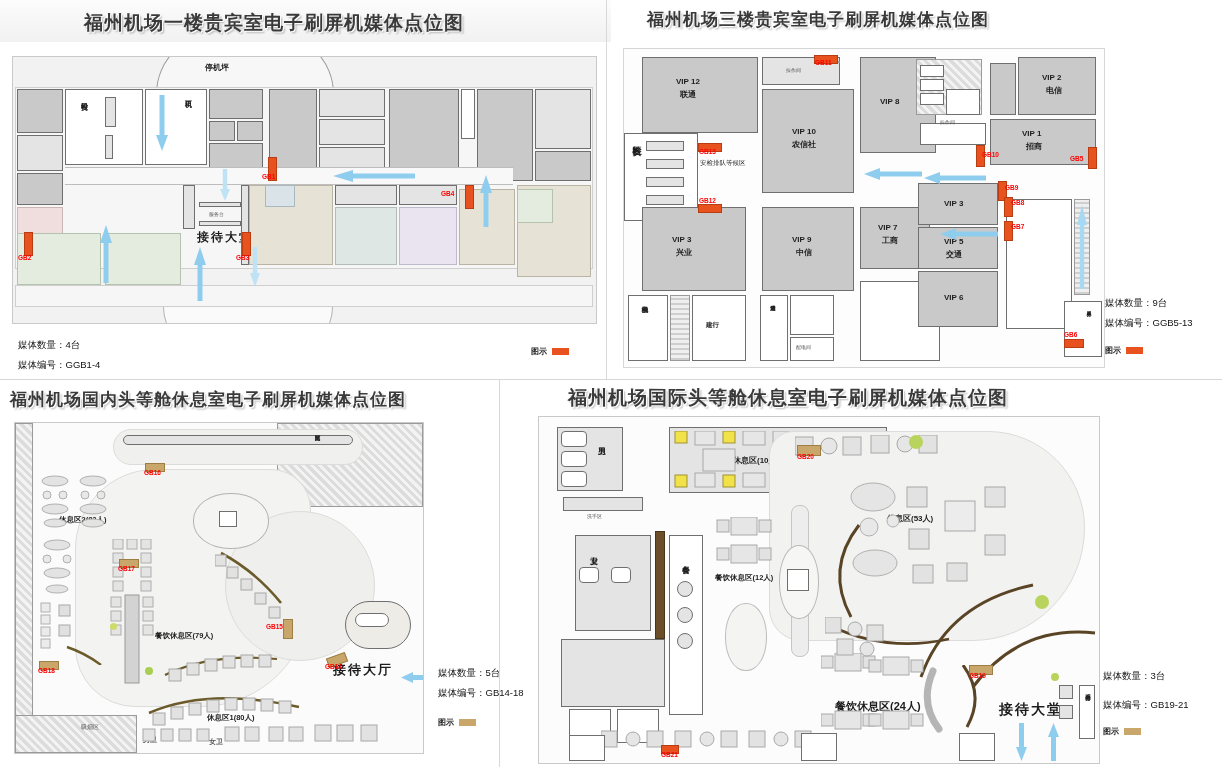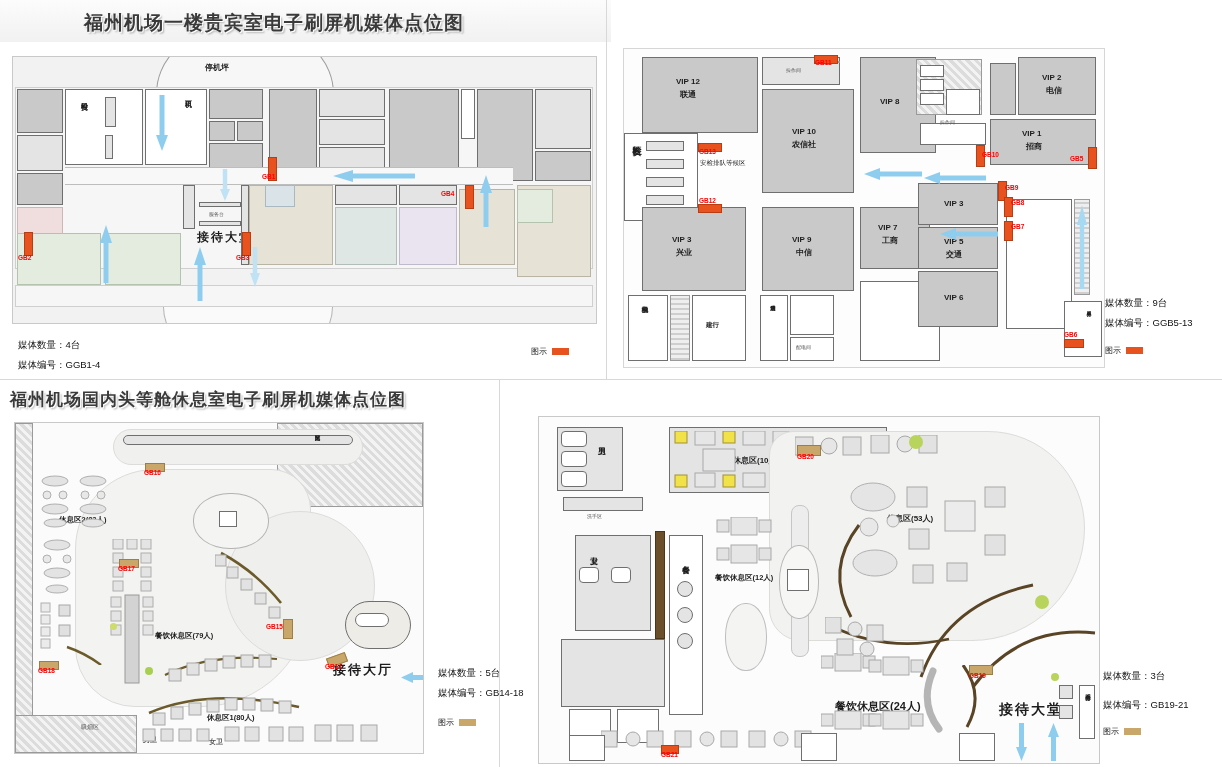--- a/index.html
+++ b/index.html
@@ -59,21 +59,21 @@
   .mk.gold .bar{background:#c9a76a;border:1px solid #9d7f46;}
   .mk .code{position:absolute;color:#ff0000;font-size:6.5px;font-weight:bold;white-space:nowrap;}
 
   
   .arr{position:absolute;}
   .arr svg{display:block;}
 
   
   .info{position:absolute;font-size:9.5px;font-weight:normal;color:#111;white-space:nowrap;line-height:15px;}
   .legend{position:absolute;display:flex;align-items:center;gap:5px;}
-  .legend .lt{font-size:8px;font-weight:normal;color:#222;}
+  .legend .lt{font-size:8px;font-weight:bold;color:#222;}
   .legend .sw{width:17px;height:7px;background:#e8521f;}
   .legend .sw.gold{background:#c9a76a;}
 
   .divider{position:absolute;background:#d8d8d8;}
   .hdrband{position:absolute;background:linear-gradient(#fcfcfc,#f1f1f1);}
 </style>
 </head>
 <body>
 
 <div class="panel" style="left:0;top:0;width:611px;height:380px;">
@@ -201,20 +201,21 @@
   <div class="info" style="left:18px;top:357px;">媒体编号：GGB1-4</div>
 
   <div class="legend" style="left:531px;top:346px;">
     <span class="lt">图示</span>
     <span class="sw" style="background: rgb(232, 82, 31);"></span>
   </div>
 </div>
 
 <div class="panel" style="left:611px;top:0;width:611px;height:380px;">
 
+  <div class="title" style="left:36px;top:8px;font-size:17px;">福州机场三楼贵宾室电子刷屏机媒体点位图</div>
 
   <div class="plan white" style="left:12px;top:48px;width:480px;height:318px;">
 
     <div class="rm white" style="left:0px;top:84px;width:74px;height:88px;"></div>
     <div class="lbl vert" style="left:6px;top:90px;font-size:9px;">安检区</div>
     <div class="rm light" style="left:22px;top:92px;width:38px;height:10px;"></div>
     <div class="rm light" style="left:22px;top:110px;width:38px;height:10px;"></div>
     <div class="rm light" style="left:22px;top:128px;width:38px;height:10px;"></div>
     <div class="rm light" style="left:22px;top:146px;width:38px;height:10px;"></div>
 
@@ -527,20 +528,21 @@
   <div class="info" style="left:438px;top:305px;">媒体编号：GB14-18</div>
 
   <div class="legend" style="left:438px;top:337px;">
     <span class="lt">图示</span>
     <span class="sw gold" style="background: rgb(201, 167, 106);"></span>
   </div>
 </div>
 
 <div class="panel" style="left:500px;top:380px;width:722px;height:387px;">
 
+  <div class="title" style="left:68px;top:5px;font-size:19px;">福州机场国际头等舱休息室电子刷屏机媒体点位图</div>
 
   <div class="plan" style="left:38px;top:36px;width:560px;height:346px;background:#fcfcfc;">
 
     <div class="rm light" style="left:18px;top:10px;width:66px;height:64px;"></div>
     <div class="lbl vert" style="left:56px;top:24px;font-size:8px;">男卫</div>
     <div class="rm white" style="left:22px;top:14px;width:26px;height:16px;border-radius:4px;"></div>
     <div class="rm white" style="left:22px;top:34px;width:26px;height:16px;border-radius:4px;"></div>
     <div class="rm white" style="left:22px;top:54px;width:26px;height:16px;border-radius:4px;"></div>
     <div class="rm light" style="left:24px;top:80px;width:80px;height:14px;"></div>
     <div class="lbl tiny" style="left:48px;top:96px;">洗手区</div>

